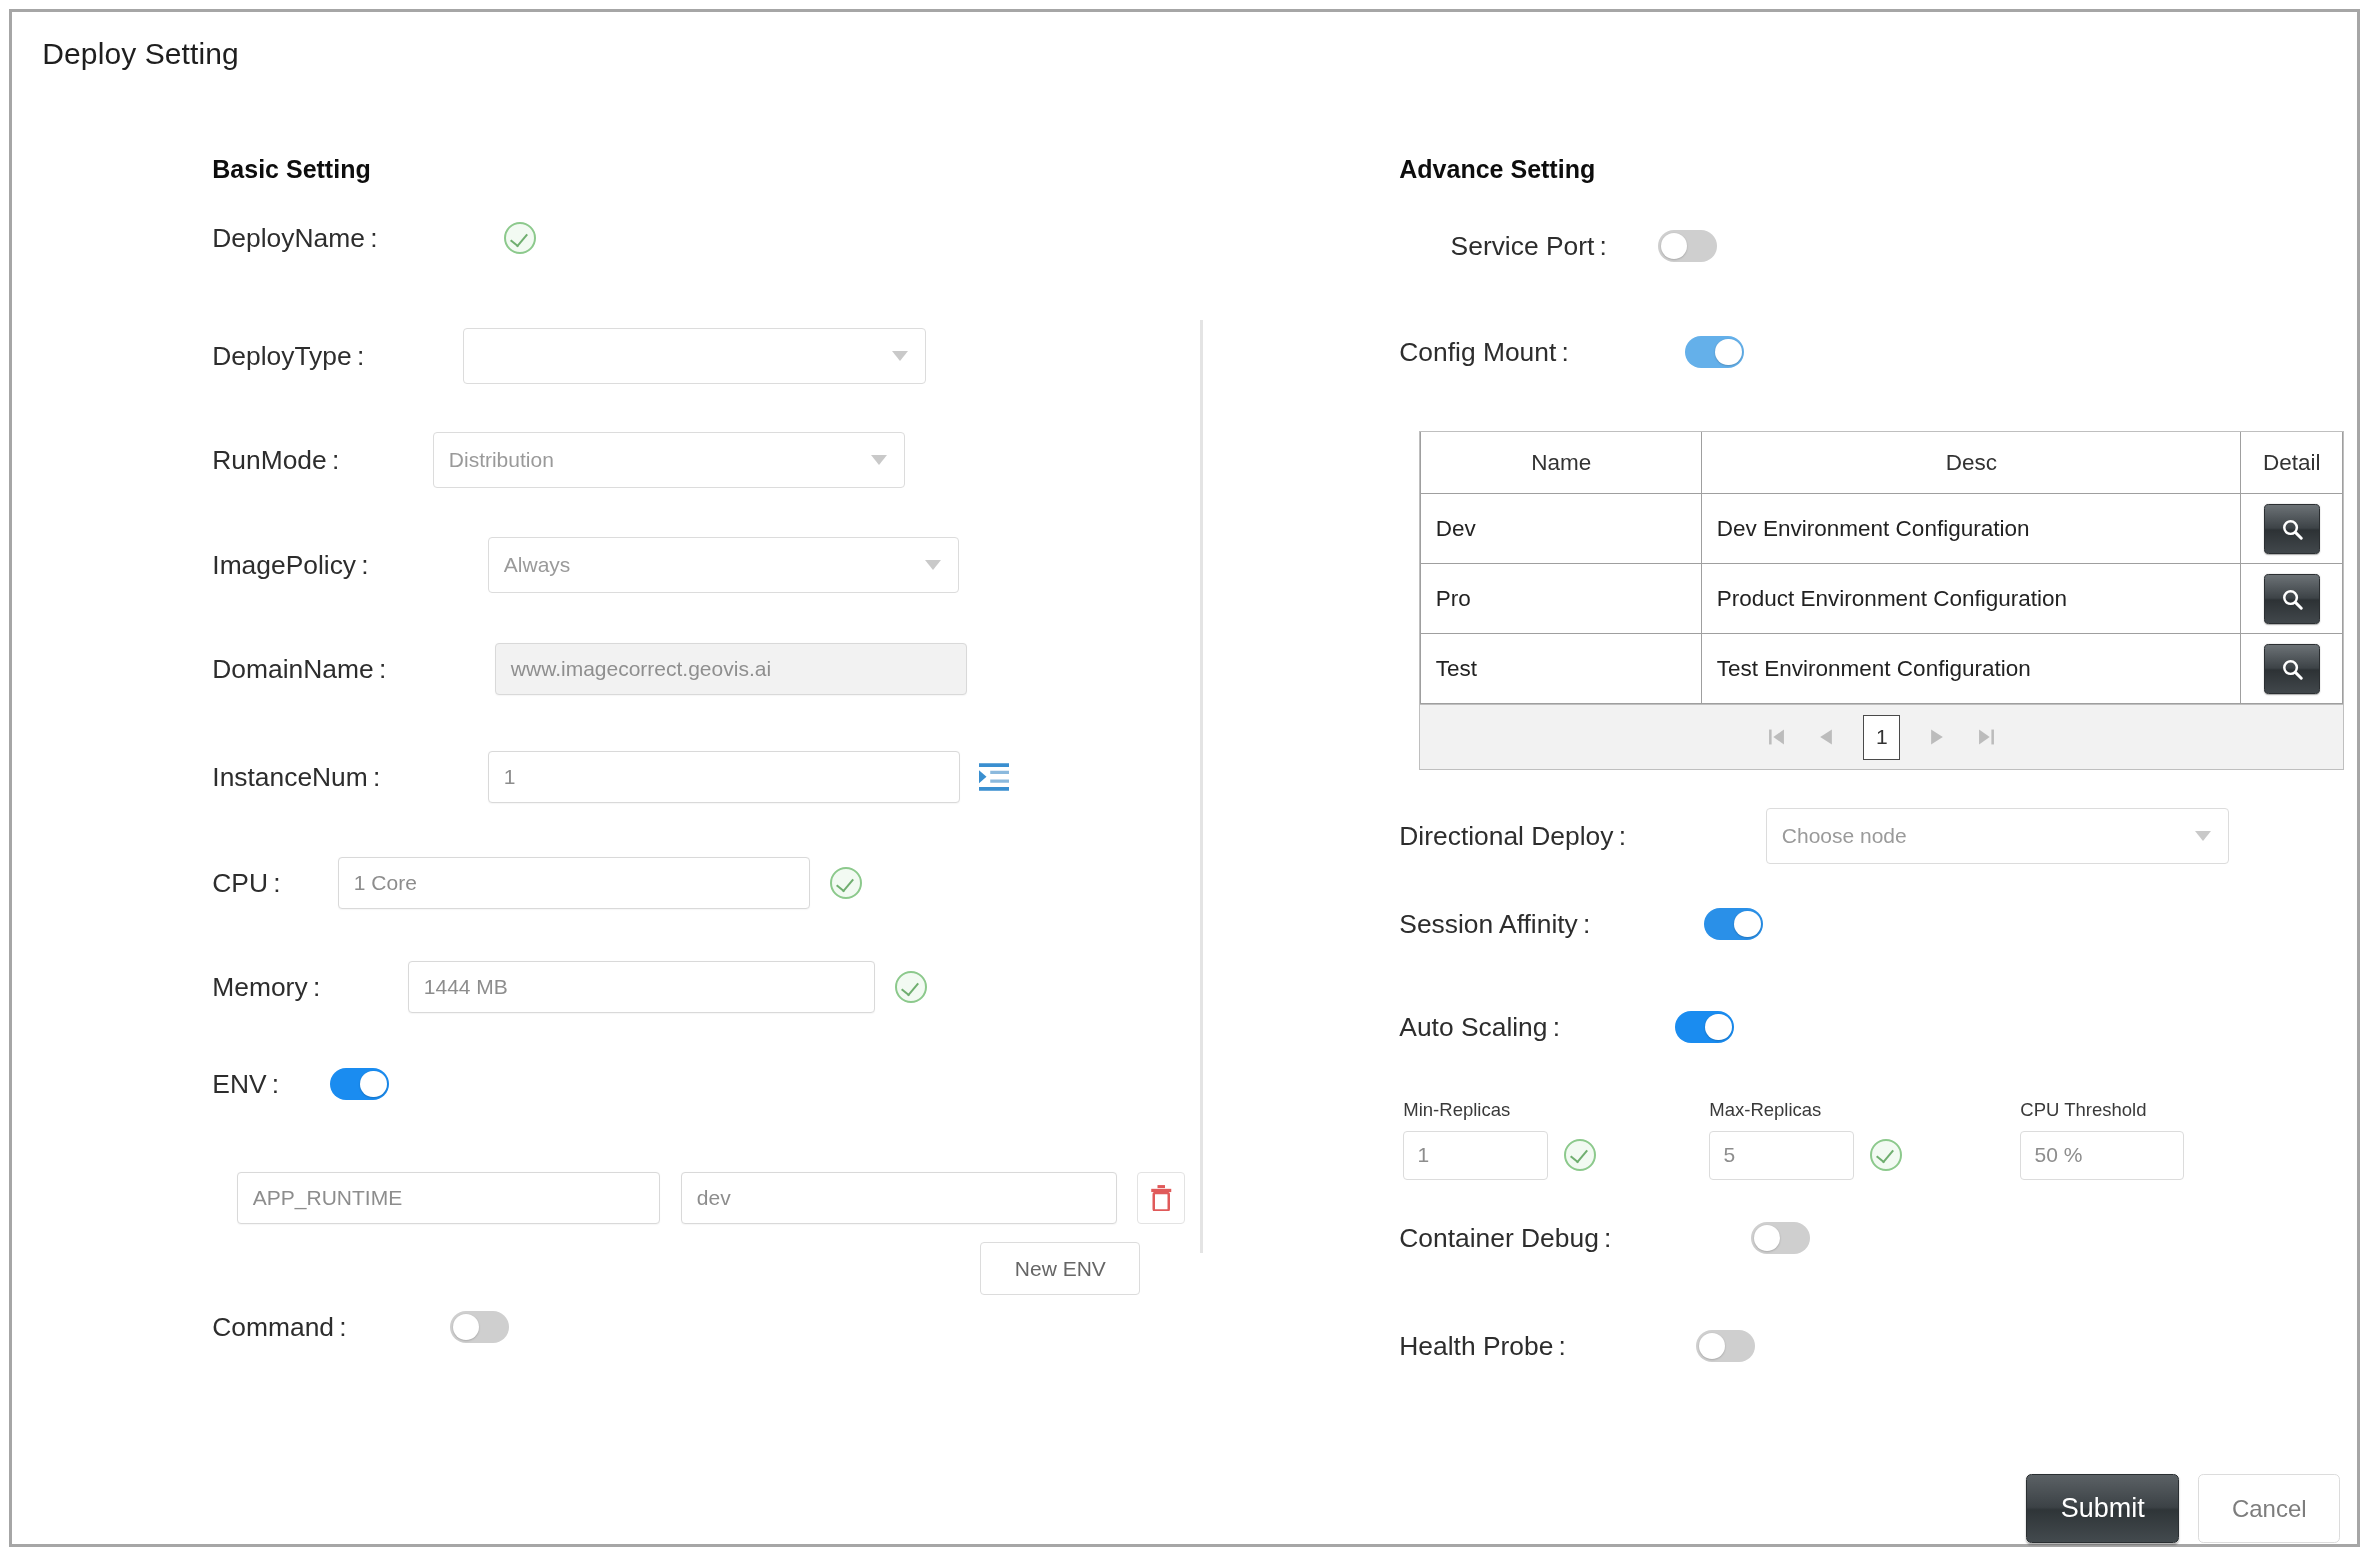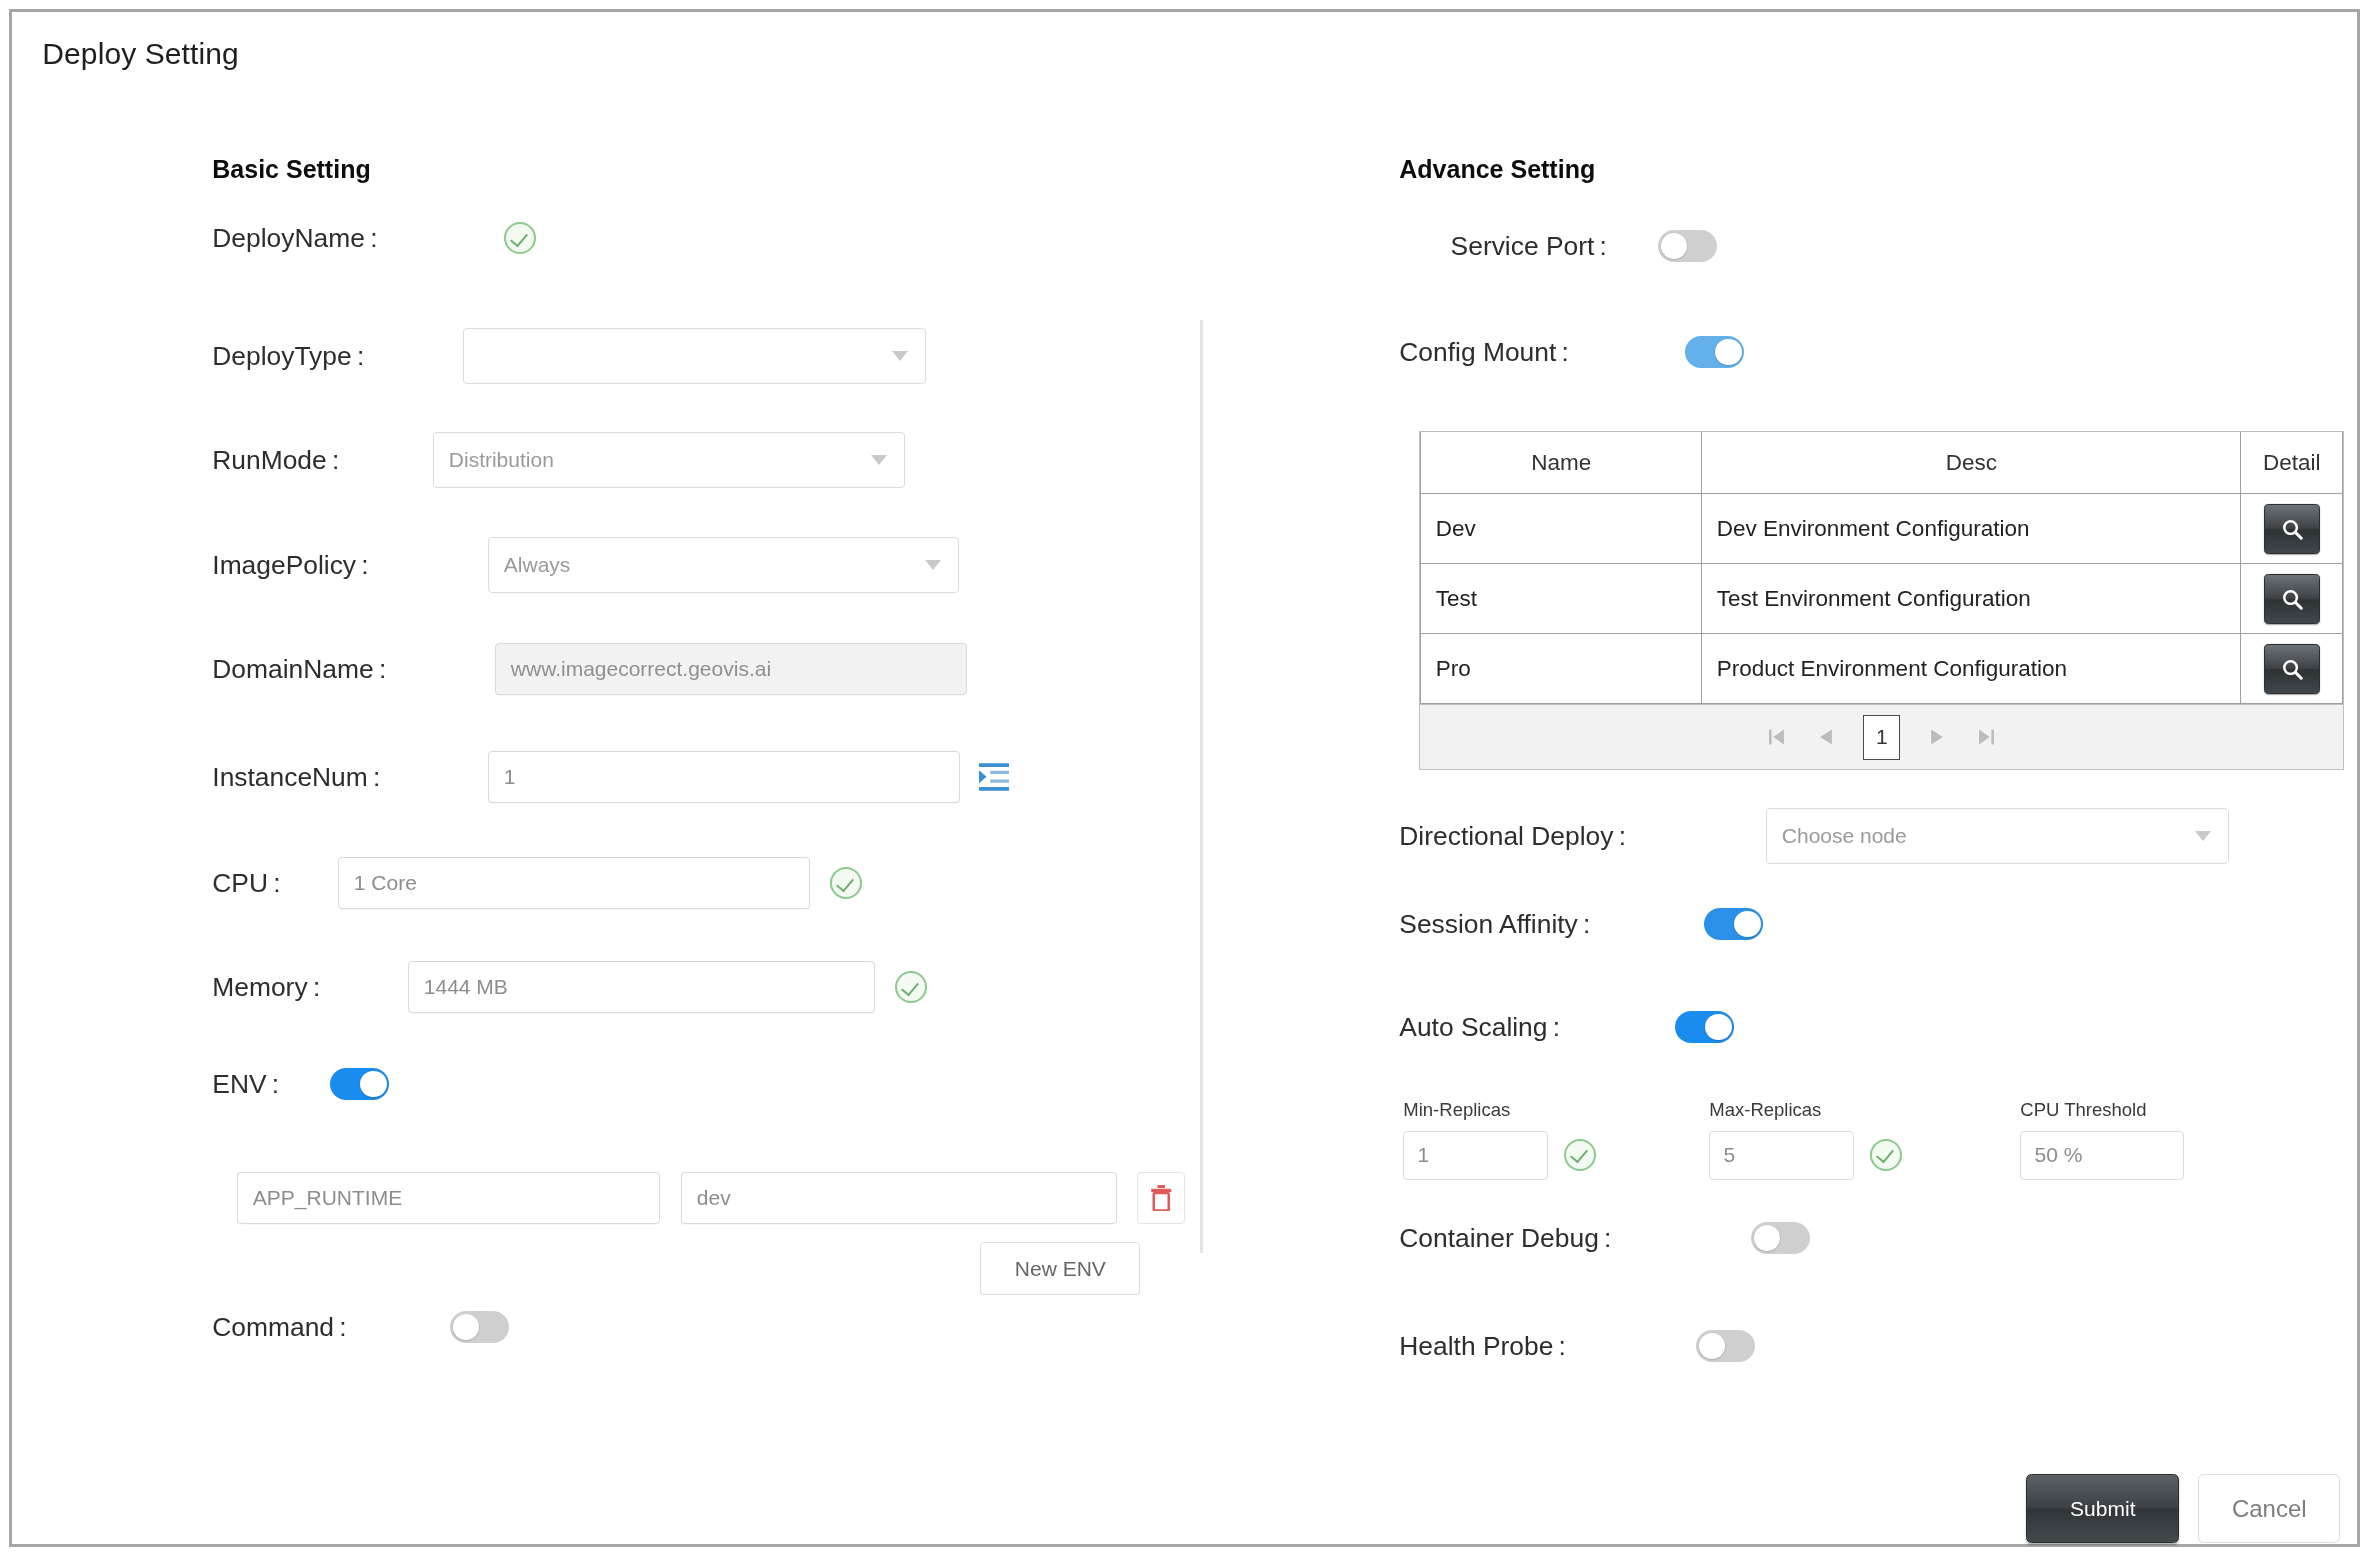--- a/index.html
+++ b/index.html
@@ -289,21 +289,21 @@
   #submit-button {
     position: absolute;
     left: 2014px;
     top: 1462px;
     width: 151px;
     height: 67px;
     border-radius: 5.3px;
     background: linear-gradient(180deg,#5b6165 0%,#3c4246 48%,#2f3538 52%,#434a4e 100%);
     border: 0.7px solid #2a2f32;
     color: #ffffff;
-    font-size: 21px;
+    font-size: 27px;
     display: flex;
     align-items: center;
     justify-content: center;
     box-shadow: 0 1.3px 2px rgba(0,0,0,0.3);
   }
   #cancel-button {
     position: absolute;
     left: 2186px;
     top: 1462px;
     width: 140px;
@@ -449,34 +449,34 @@
           <td class="detail-cell">
             <span class="detail-btn">
               <svg width="22.5" height="22.5" viewBox="0 0 20 20" xmlns="http://www.w3.org/2000/svg">
                 <circle cx="8.5" cy="8.5" r="5.6" fill="none" stroke="#ffffff" stroke-width="2.2"></circle>
                 <line x1="12.8" y1="12.8" x2="18" y2="18" stroke="#ffffff" stroke-width="2.6" stroke-linecap="round"></line>
               </svg>
             </span>
           </td>
         </tr>
         <tr>
-          <td>Test</td>
-          <td>Test Environment Configuration</td>
+          <td>Pro</td>
+          <td>Product Environment Configuration</td>
           <td class="detail-cell">
             <span class="detail-btn">
               <svg width="22.5" height="22.5" viewBox="0 0 20 20" xmlns="http://www.w3.org/2000/svg">
                 <circle cx="8.5" cy="8.5" r="5.6" fill="none" stroke="#ffffff" stroke-width="2.2"></circle>
                 <line x1="12.8" y1="12.8" x2="18" y2="18" stroke="#ffffff" stroke-width="2.6" stroke-linecap="round"></line>
               </svg>
             </span>
           </td>
         </tr>
         <tr>
-          <td>Pro</td>
-          <td>Product Environment Configuration</td>
+          <td>Test</td>
+          <td>Test Environment Configuration</td>
           <td class="detail-cell">
             <span class="detail-btn">
               <svg width="22.5" height="22.5" viewBox="0 0 20 20" xmlns="http://www.w3.org/2000/svg">
                 <circle cx="8.5" cy="8.5" r="5.6" fill="none" stroke="#ffffff" stroke-width="2.2"></circle>
                 <line x1="12.8" y1="12.8" x2="18" y2="18" stroke="#ffffff" stroke-width="2.6" stroke-linecap="round"></line>
               </svg>
             </span>
           </td>
         </tr>
       </tbody>

